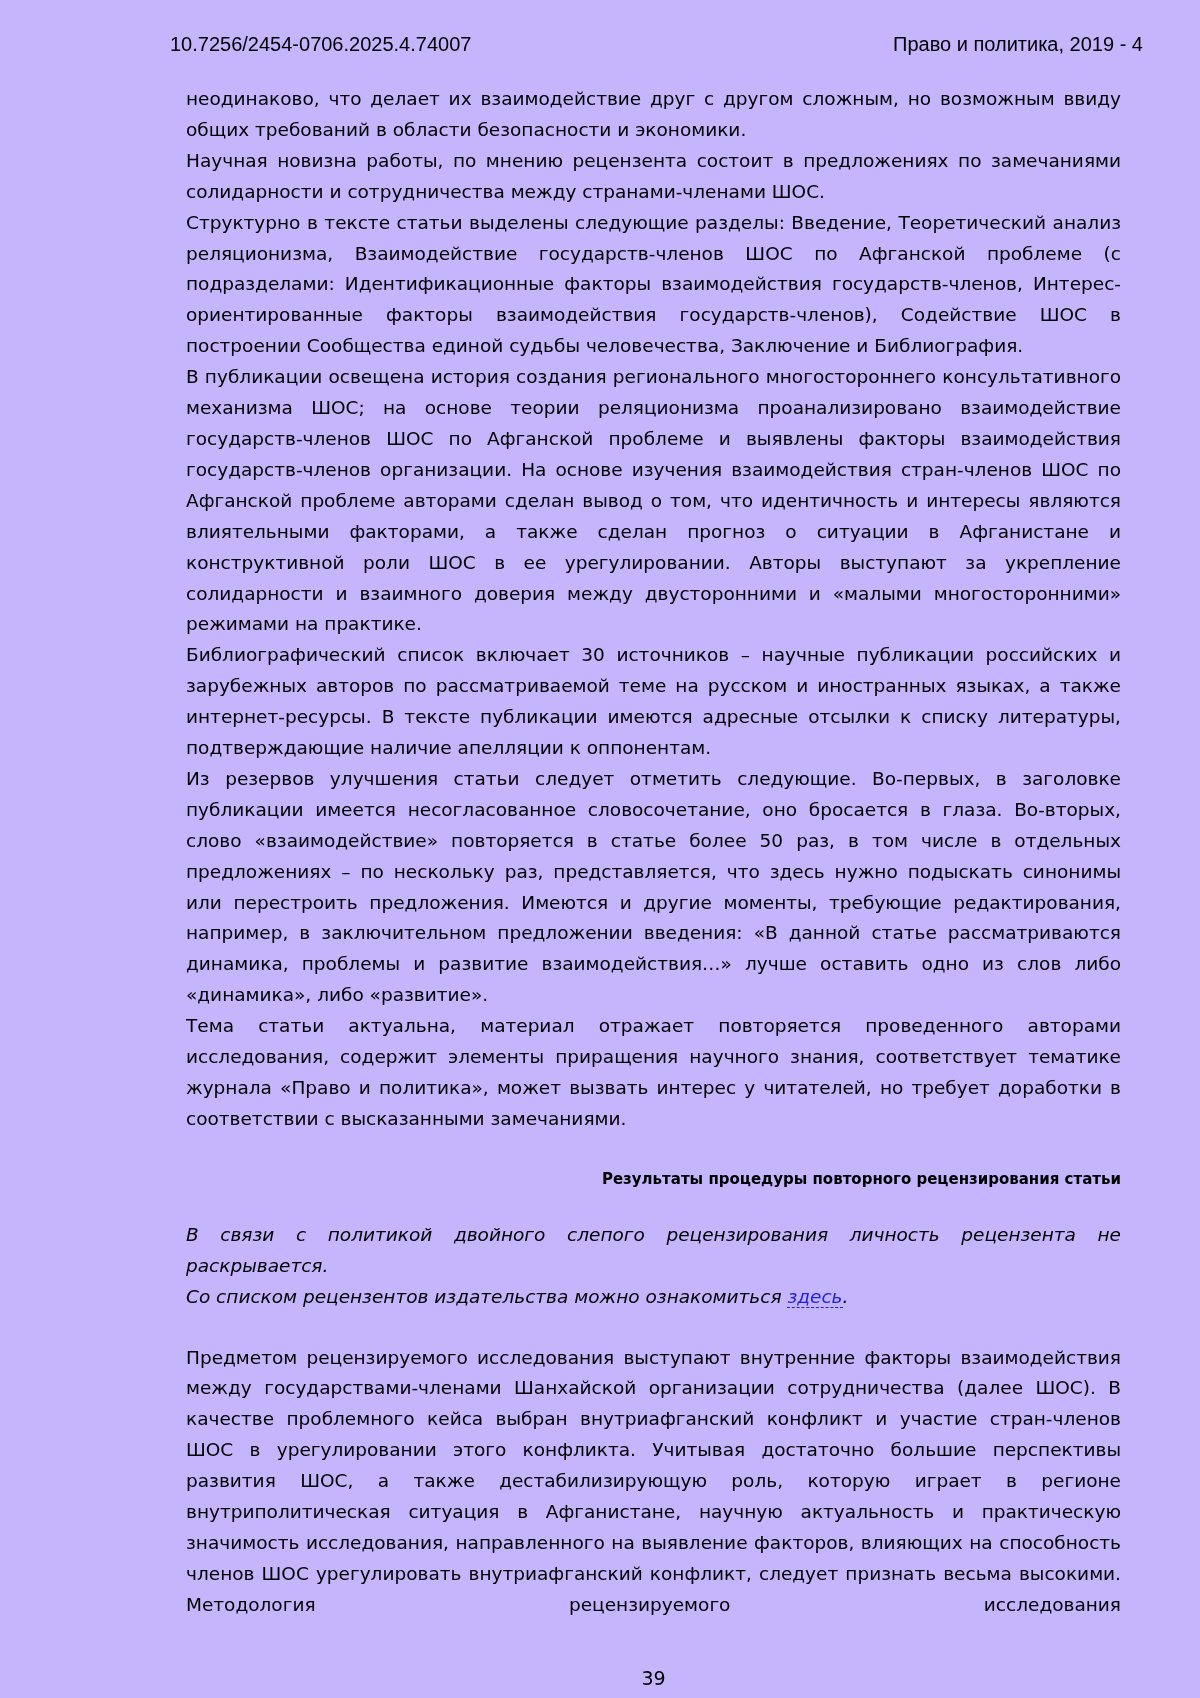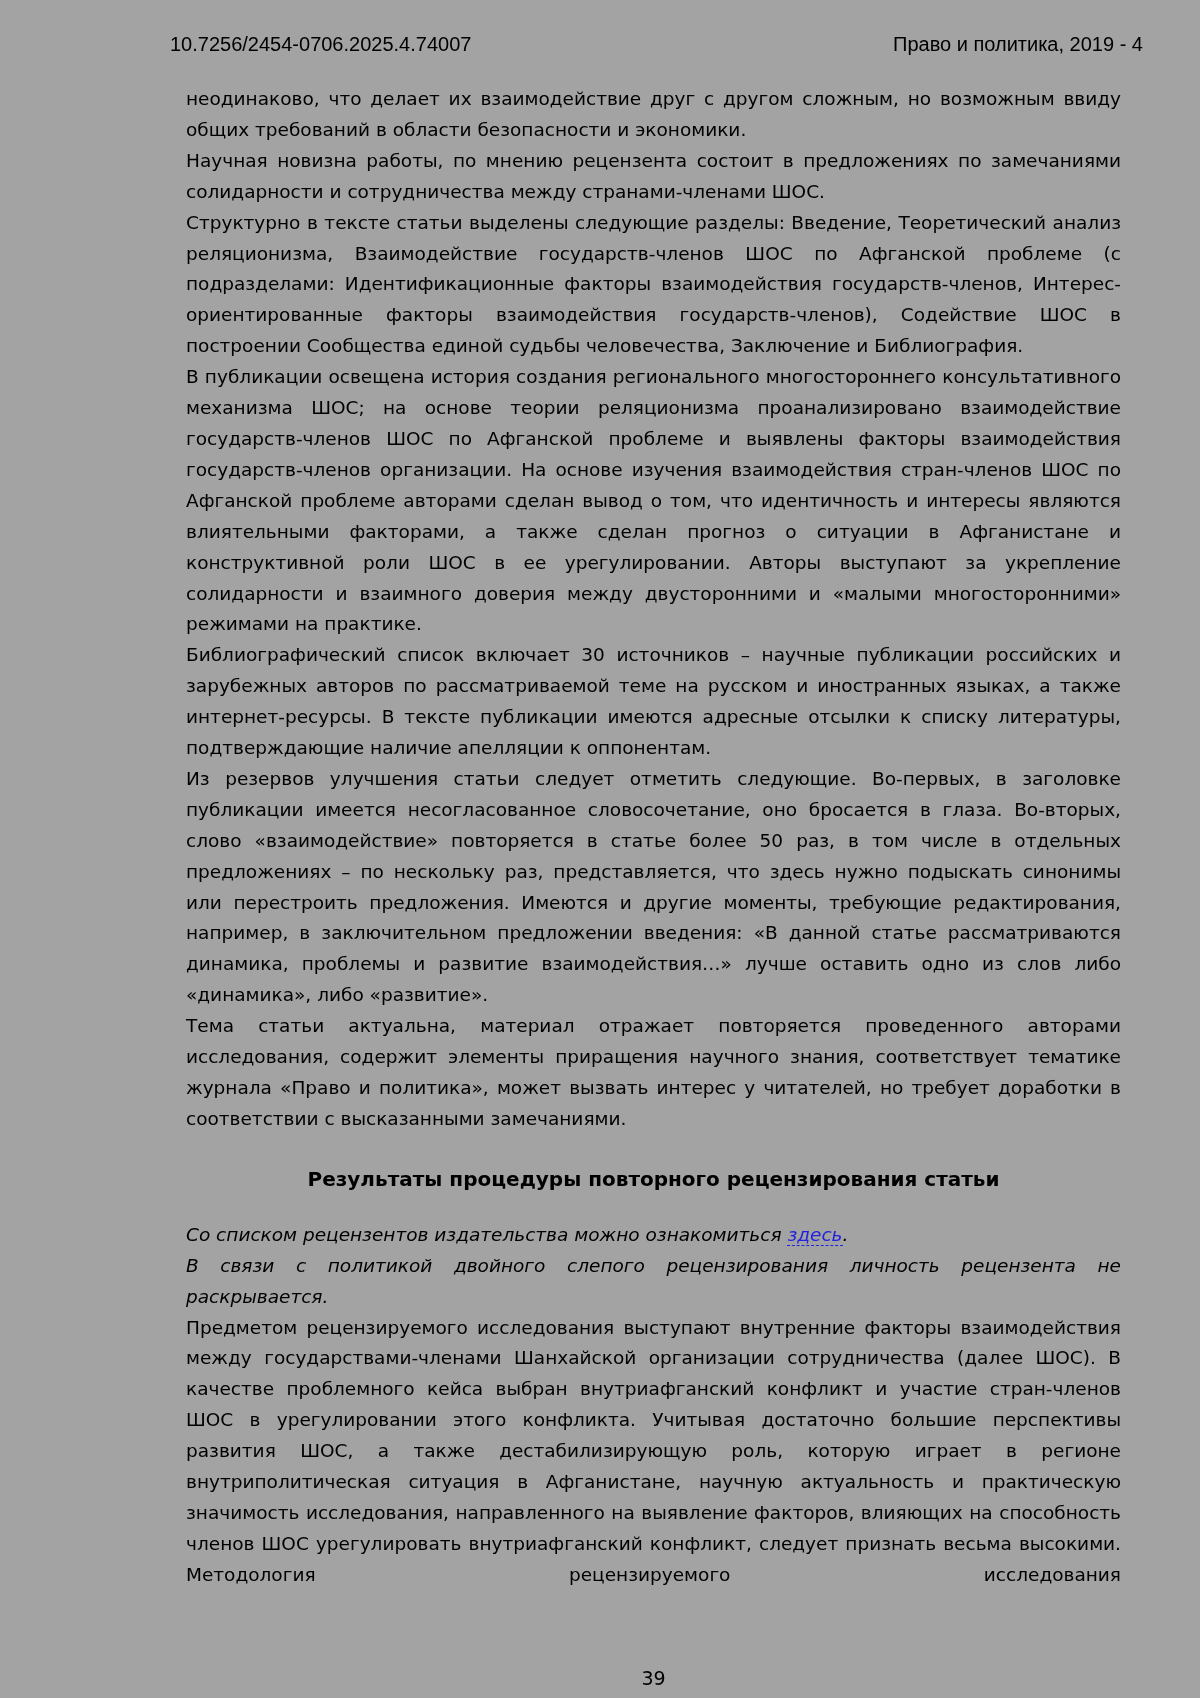--- a/index.html
+++ b/index.html
@@ -4,21 +4,21 @@
 <style>
   html, body {
     margin: 0;
     padding: 0;
     background: #ffffff;
   }
   .page {
     position: relative;
     width: 1200px;
     height: 1698px;
-    background: #a3a3a3;
+    background: #c4b5fd;
     color: #000000;
     overflow: hidden;
   }
   .hdr {
     position: absolute;
     top: 32px;
     left: 170px;
     width: 973px;
     display: flex;
     justify-content: space-between;
@@ -39,30 +39,31 @@
   }
   .content p {
     margin: 0;
     text-align: justify;
   }
   .content p.cut {
     text-align-last: justify;
   }
   h2.section-heading {
     font-family: "DejaVu Sans", sans-serif;
-    font-size: 20px;
+    font-size: 15px;
     line-height: 28px;
     font-weight: 700;
     margin: 30px 0 27px 0;
-    text-align: center;
+    text-align: right;
   }
   .content p.it {
     font-style: italic;
   }
   .content p.after-gap {
+    margin-top: 30px;
   }
   a.lnk {
     color: #2222dd;
     text-decoration: none;
     border-bottom: 1.5px dashed #2222dd;
     cursor: pointer;
   }
   .ftr {
     position: absolute;
     top: 1667px;
@@ -88,22 +89,22 @@
     <p>неодинаково, что делает их взаимодействие друг с другом сложным, но возможным ввиду общих требований в области безопасности и экономики.</p>
     <p>Научная новизна работы, по мнению рецензента состоит в предложениях по замечаниями солидарности и сотрудничества между странами-членами ШОС.</p>
     <p>Структурно в тексте статьи выделены следующие разделы: Введение, Теоретический анализ реляционизма, Взаимодействие государств-членов ШОС по Афганской проблеме (с подразделами: Идентификационные факторы взаимодействия государств-членов, Интерес-ориентированные факторы взаимодействия государств-членов), Содействие ШОС в построении Сообщества единой судьбы человечества, Заключение и Библиография.</p>
     <p>В публикации освещена история создания регионального многостороннего консультативного механизма ШОС; на основе теории реляционизма проанализировано взаимодействие государств-членов ШОС по Афганской проблеме и выявлены факторы взаимодействия государств-членов организации. На основе изучения взаимодействия стран-членов ШОС по Афганской проблеме авторами сделан вывод о том, что идентичность и интересы являются влиятельными факторами, а также сделан прогноз о ситуации в Афганистане и конструктивной роли ШОС в ее урегулировании. Авторы выступают за укрепление солидарности и взаимного доверия между двусторонними и «малыми многосторонними» режимами на практике.</p>
     <p>Библиографический список включает 30 источников – научные публикации российских и зарубежных авторов по рассматриваемой теме на русском и иностранных языках, а также интернет-ресурсы. В тексте публикации имеются адресные отсылки к списку литературы, подтверждающие наличие апелляции к оппонентам.</p>
     <p>Из резервов улучшения статьи следует отметить следующие. Во-первых, в заголовке публикации имеется несогласованное словосочетание, оно бросается в глаза. Во-вторых, слово «взаимодействие» повторяется в статье более 50 раз, в том числе в отдельных предложениях – по нескольку раз, представляется, что здесь нужно подыскать синонимы или перестроить предложения. Имеются и другие моменты, требующие редактирования, например, в заключительном предложении введения: «В данной статье рассматриваются динамика, проблемы и развитие взаимодействия…» лучше оставить одно из слов либо «динамика», либо «развитие».</p>
     <p>Тема статьи актуальна, материал отражает повторяется проведенного авторами исследования, содержит элементы приращения научного знания, соответствует тематике журнала «Право и политика», может вызвать интерес у читателей, но требует доработки в соответствии с высказанными замечаниями.</p>
 
     <h2 class="section-heading">Результаты процедуры повторного рецензирования статьи</h2>
 
+    <p class="it">В связи с политикой двойного слепого рецензирования личность рецензента не раскрывается.</p>
     <p class="it"><span>Со списком рецензентов издательства можно ознакомиться </span><a class="lnk" href="#">здесь</a><span>.</span></p>
-    <p class="it">В связи с политикой двойного слепого рецензирования личность рецензента не раскрывается.</p>
 
     <p class="after-gap cut">Предметом рецензируемого исследования выступают внутренние факторы взаимодействия между государствами-членами Шанхайской организации сотрудничества (далее ШОС). В качестве проблемного кейса выбран внутриафганский конфликт и участие стран-членов ШОС в урегулировании этого конфликта. Учитывая достаточно большие перспективы развития ШОС, а также дестабилизирующую роль, которую играет в регионе внутриполитическая ситуация в Афганистане, научную актуальность и практическую значимость исследования, направленного на выявление факторов, влияющих на способность членов ШОС урегулировать внутриафганский конфликт, следует признать весьма высокими. Методология рецензируемого исследования</p>
   </div>
 
   <div class="ftr">
     <span>39</span>
   </div>
 
 </div>
 

